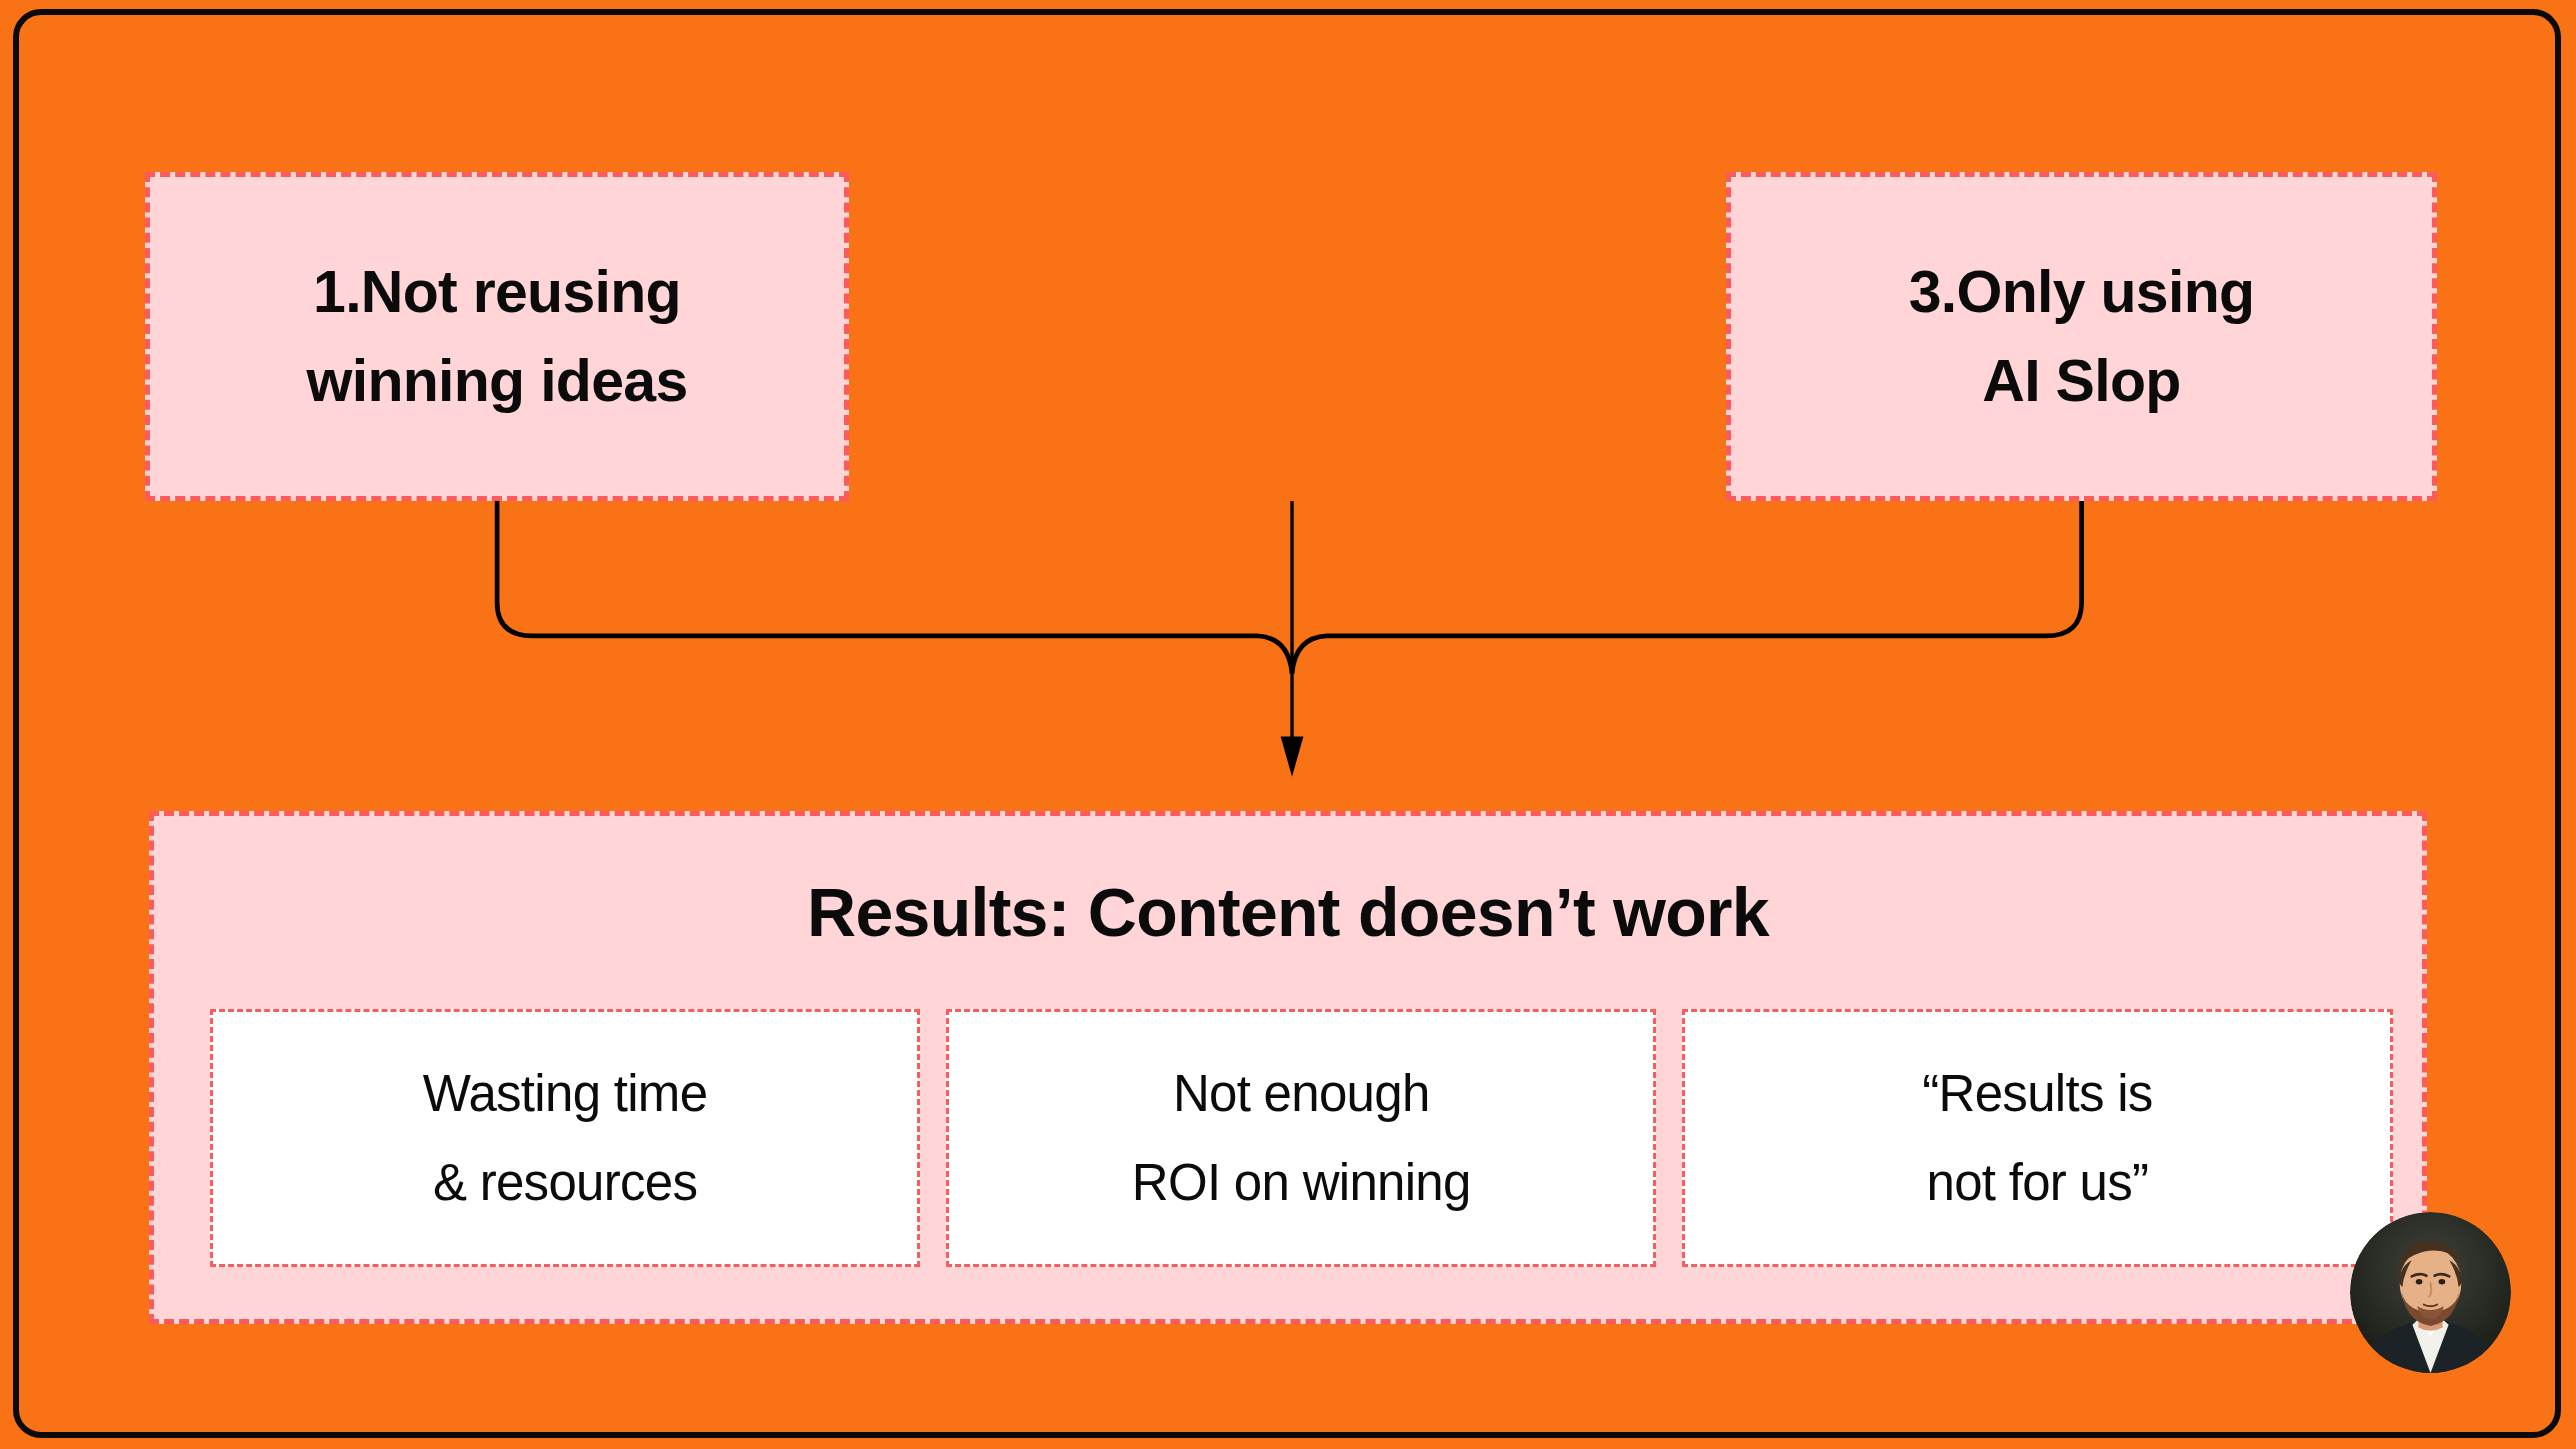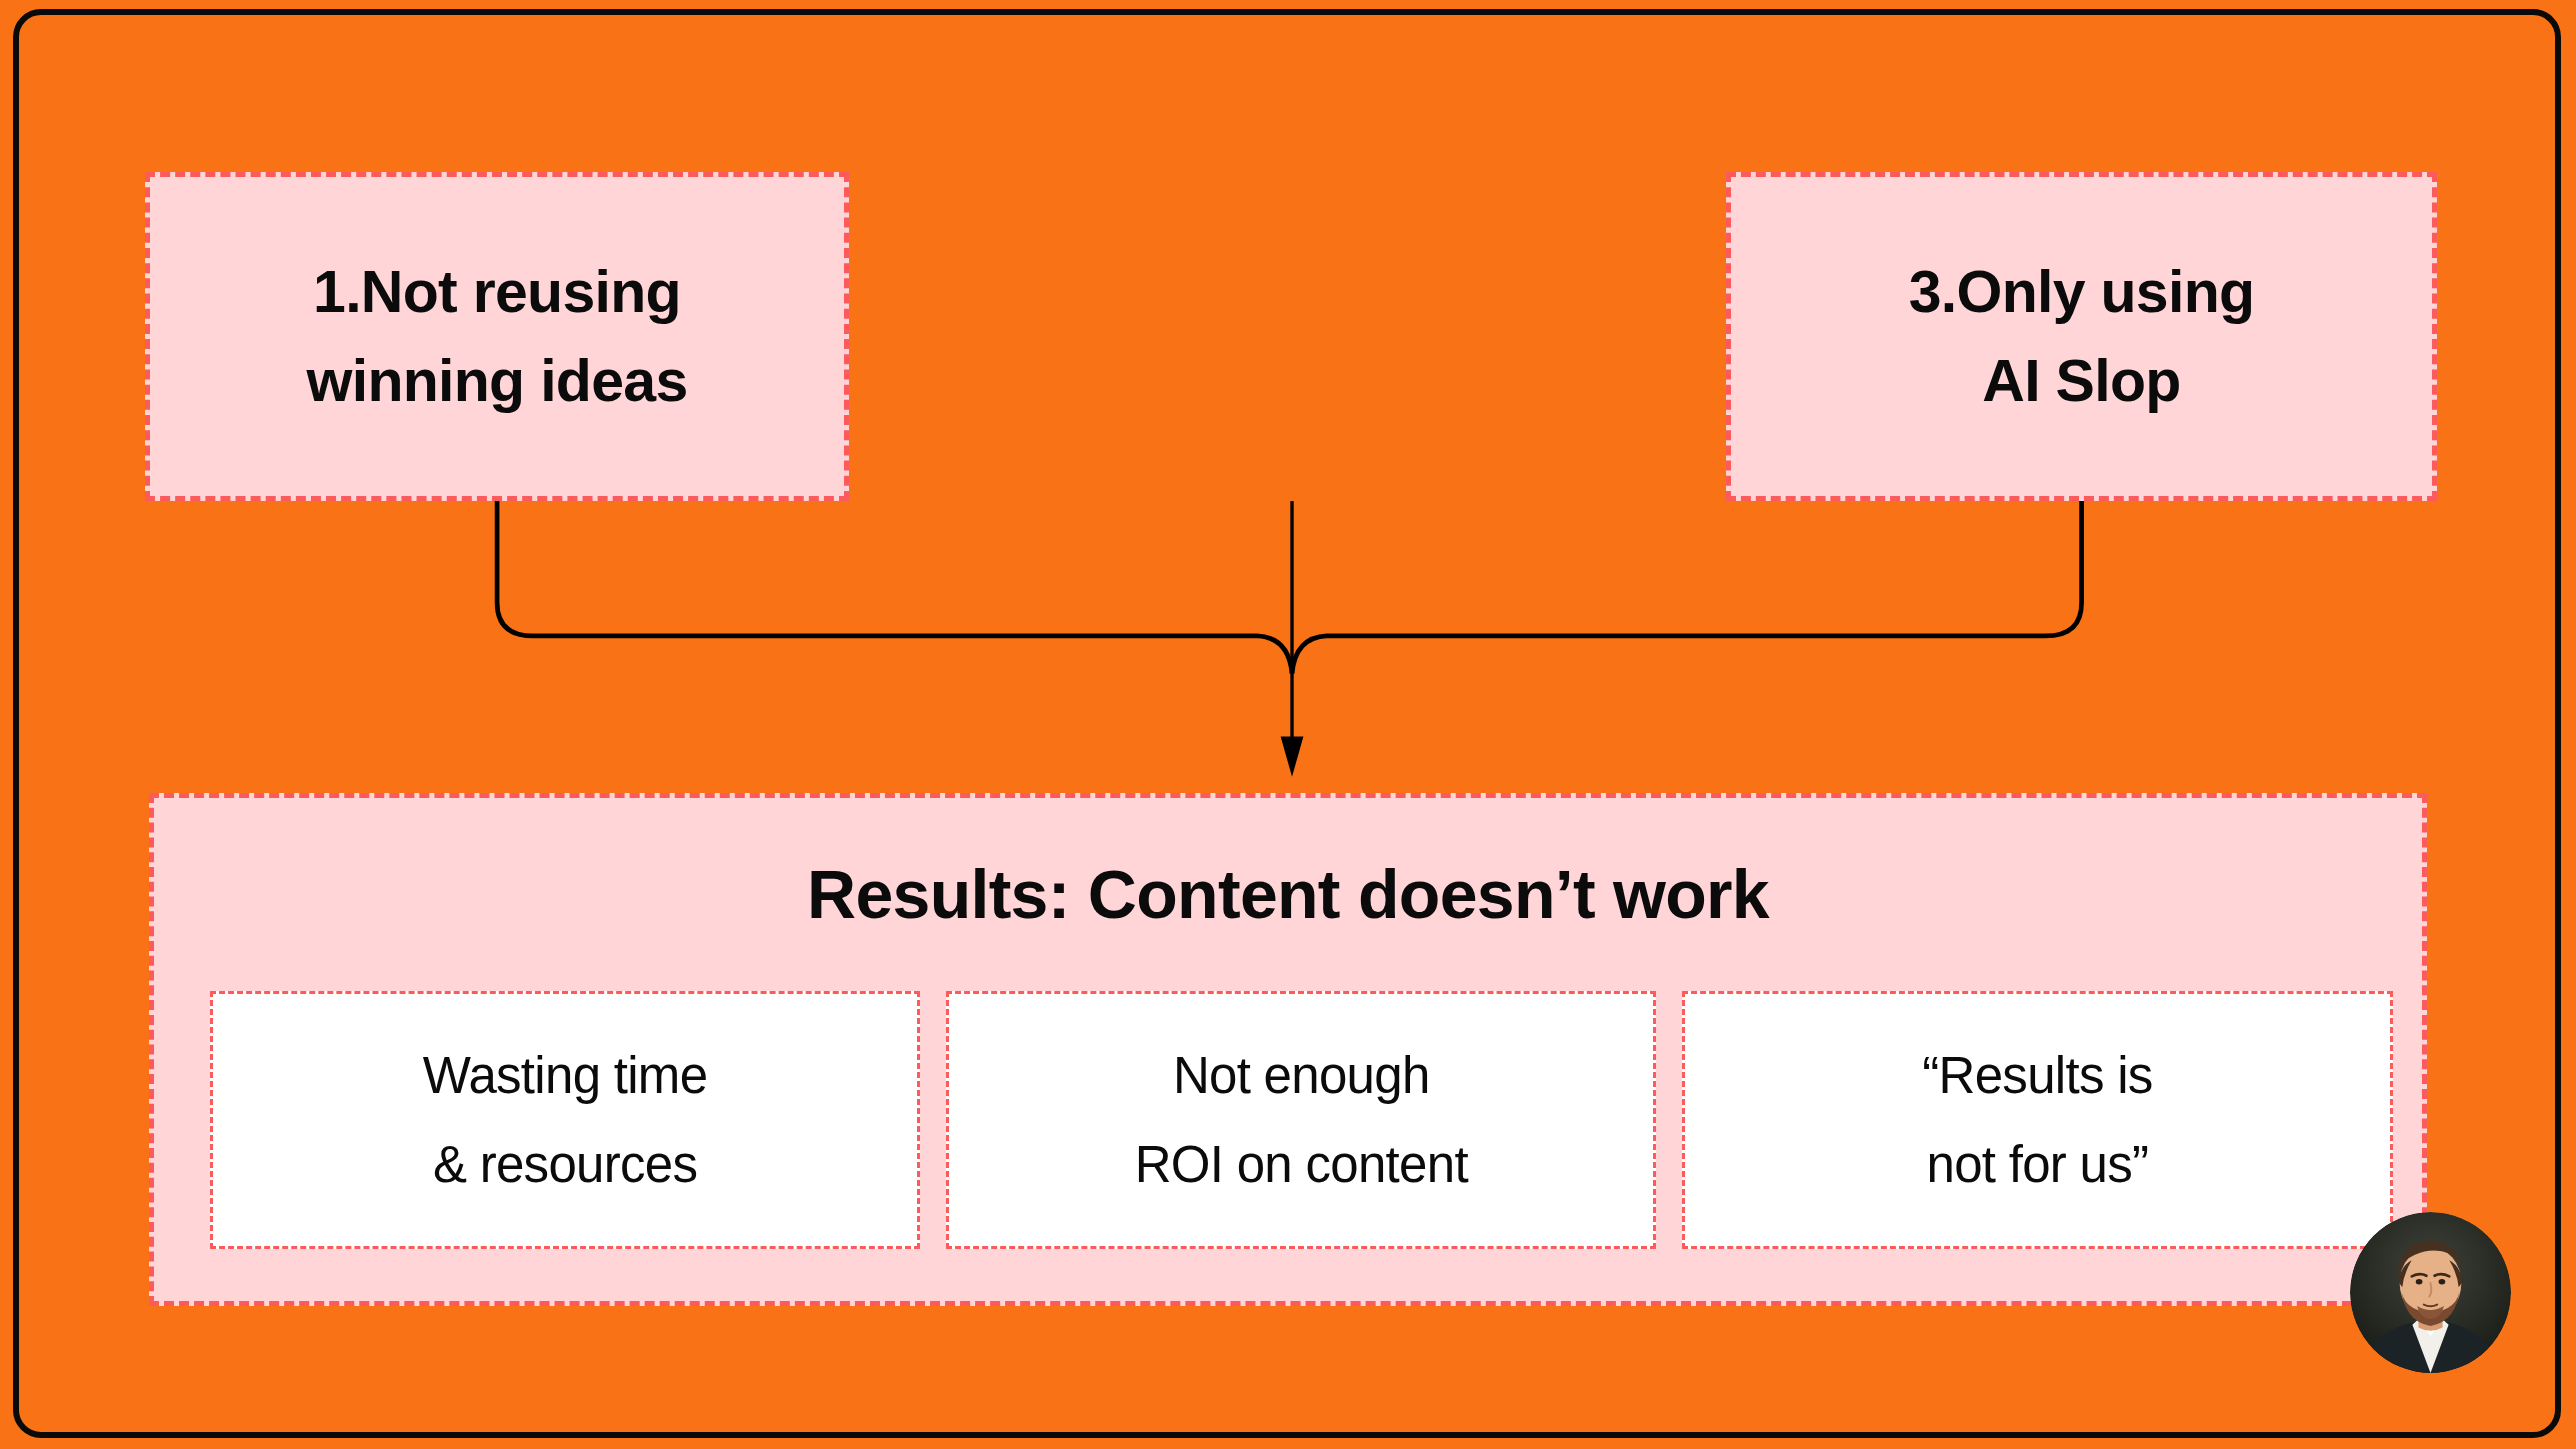--- a/index.html
+++ b/index.html
@@ -11,21 +11,21 @@
   .pbox{position:absolute;top:172px;height:329px;background:#ffd5d8;
         border:5.4px dashed #fb5b5b;box-sizing:border-box;
         display:flex;align-items:center;justify-content:center;text-align:center;}
   .pbox .lbl{font-weight:bold;font-size:59px;line-height:1.5;white-space:pre-line;letter-spacing:-0.7px;}
   .pbox1{left:145px;width:704px;}
   .pbox2{left:935px;width:714px;}
   .pbox3{left:1726px;width:711px;}
   
   .connector{position:absolute;left:0;top:0;width:2576px;height:1449px;pointer-events:none;}
   
-  .rbox{position:absolute;left:149px;top:793px;width:2278px;height:513px;
+  .rbox{position:absolute;left:149px;top:811px;width:2278px;height:513px;
         background:#ffd5d8;border:5.4px dashed #fb5b5b;box-sizing:border-box;}
   .rtitle{position:absolute;left:0;right:0;top:59px;text-align:center;
           font-weight:bold;font-size:68px;line-height:1.1;letter-spacing:-0.7px;}
   .items{position:absolute;left:56px;right:29.5px;top:193px;height:258px;
          display:flex;gap:26px;}
   .item{flex:1 1 0;background:#ffffff;border:3.4px dashed #fb5b5b;box-sizing:border-box;
         display:flex;align-items:center;justify-content:center;text-align:center;}
   .item .lbl{font-size:51px;line-height:1.75;white-space:pre-line;letter-spacing:-0.7px;}
   
   .avatar{position:absolute;left:2350px;top:1212px;width:161px;height:161px;border-radius:50%;
@@ -57,21 +57,21 @@
 
   <div class="rbox">
     <div class="rtitle">Results: Content doesn’t work</div>
     <div class="items">
       <div class="item">
         <div class="lbl">Wasting time
 &amp; resources</div>
       </div>
       <div class="item">
         <div class="lbl">Not enough
-ROI on content</div>
+ROI on winning</div>
       </div>
       <div class="item">
         <div class="lbl">“Results is
 not for us”</div>
       </div>
     </div>
   </div>
 
   <div class="avatar">
     <svg viewBox="0 0 240 240">

